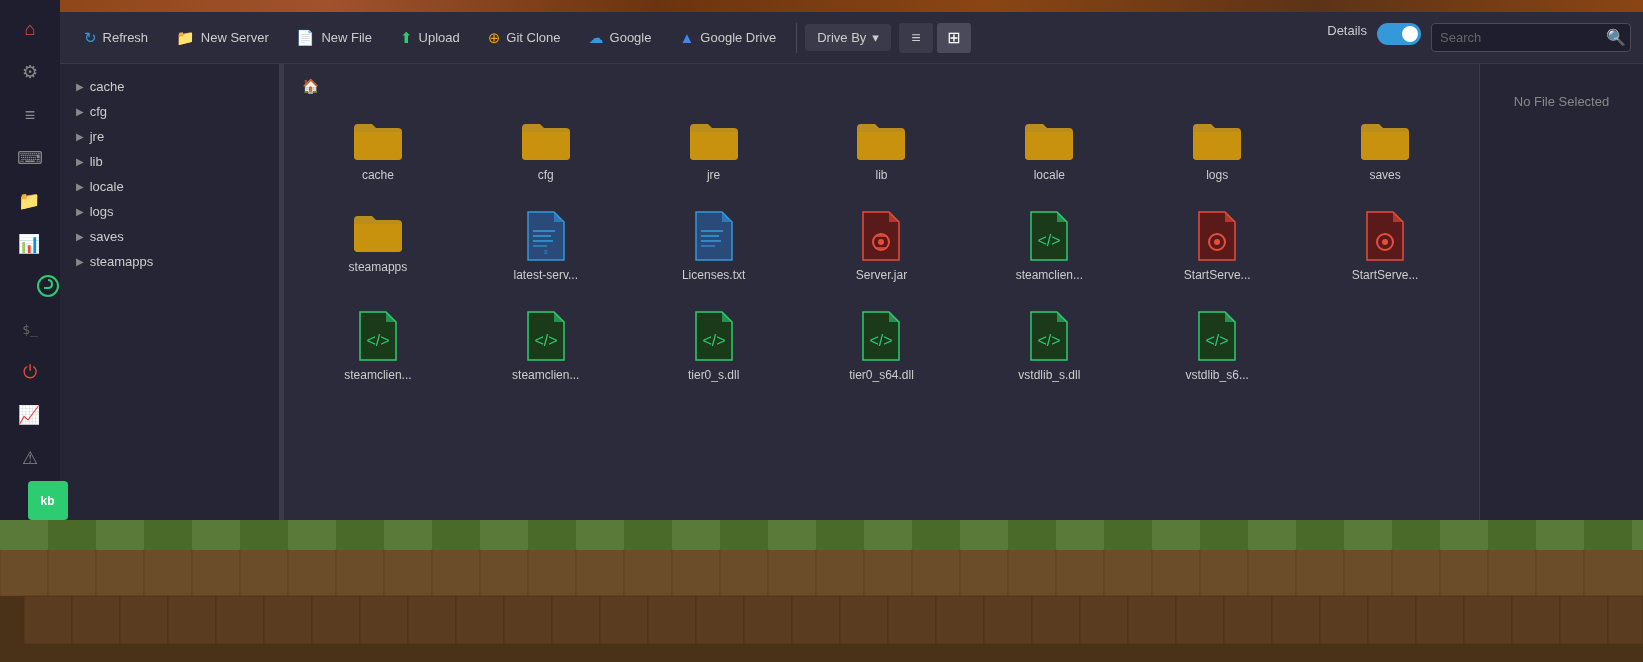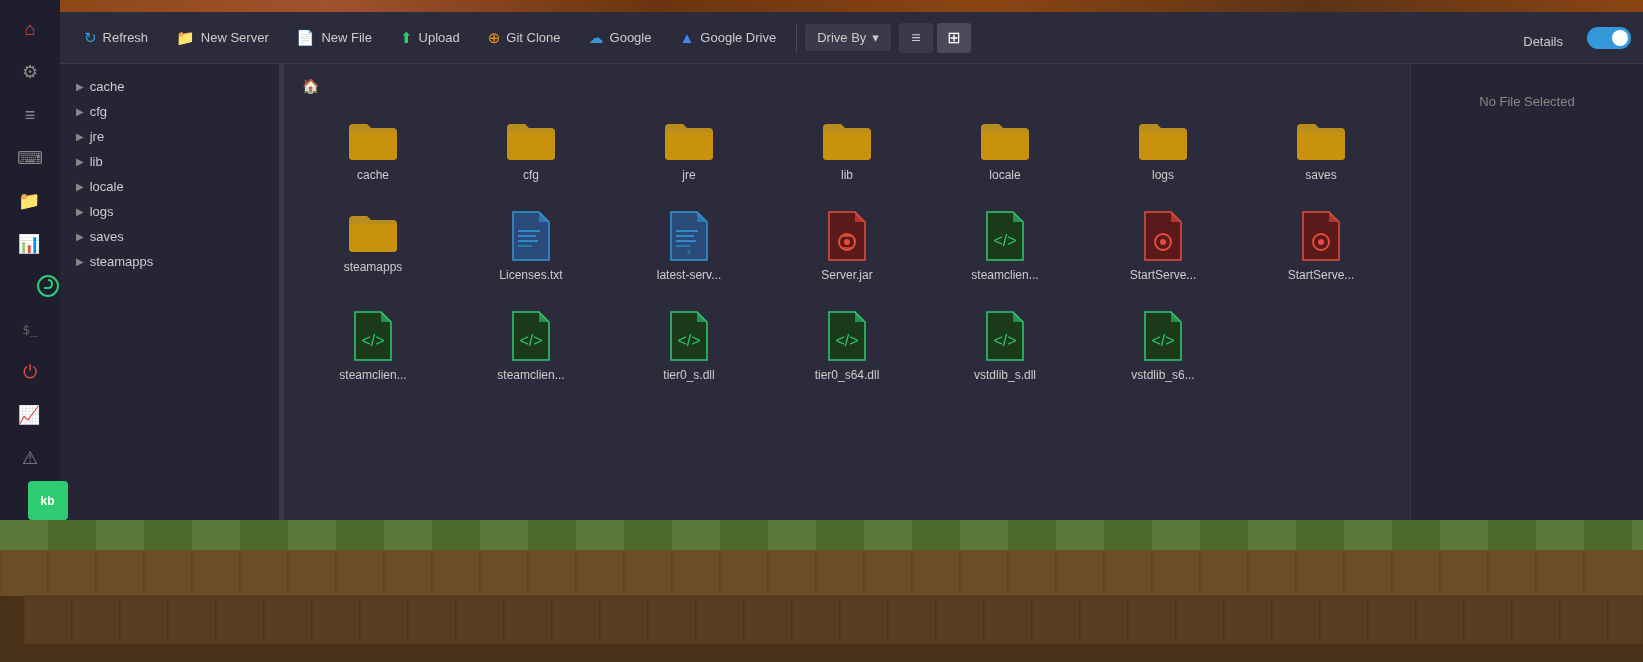--- a/index.html
+++ b/index.html
@@ -147,22 +147,22 @@
     }
 
     .view-btn.active {
       background: #4a4a5a;
       color: white;
     }
 
     .toolbar-right {
       margin-left: auto;
       display: flex;
-      align-items: flex-end;
-      gap: 24px;
+      align-items: flex-start;
+      gap: 10px;
     }
 
     .details-label {
       color: #ccc;
       font-size: 13px;
     }
 
     .toggle-switch {
       width: 44px;
       height: 22px;
@@ -278,21 +278,21 @@
       word-break: break-all;
       max-width: 100%;
       overflow: hidden;
       text-overflow: ellipsis;
       white-space: nowrap;
       width: 100%;
     }
 
     
     .right-panel {
-      width: 233px;
+      width: 164px;
       background: #252535;
       padding: 16px;
       border-left: 1px solid #3a3a4a;
       flex-shrink: 0;
       display: flex;
       align-items: flex-start;
       justify-content: center;
       padding-top: 30px;
     }
 
@@ -441,20 +441,24 @@
     <div class="view-toggle">
       <button class="view-btn">≡</button>
       <button class="view-btn active">⊞</button>
     </div>
 
     <div class="toolbar-right">
       <span class="details-label">Details</span>
       <div class="toggle-switch">
         <div class="toggle-knob"></div>
       </div>
+      <div class="search-box">
+        <input type="text" placeholder="Search" style="">
+        <span style="color:#888;">🔍</span>
+      </div>
     </div>
   </div>
 
   <div class="content-area">
 
     <div class="file-tree">
       <div class="tree-item">
         <span class="tree-arrow">▶</span>
         <span>cache</span>
       </div>
@@ -552,45 +556,45 @@
           </svg>
           <span class="file-name">saves</span>
         </div>
 
         <div class="file-item">
           <svg class="folder-icon-svg" viewBox="0 0 52 44">
             <path d="M2 10 Q2 6 6 6 L20 6 L24 10 L46 10 Q50 10 50 14 L50 38 Q50 42 46 42 L6 42 Q2 42 2 38 Z" fill="#d4a017" opacity="0.85"></path>
             <path d="M2 14 L50 14 L50 38 Q50 42 46 42 L6 42 Q2 42 2 38 Z" fill="#c8910e"></path>
           </svg>
           <span class="file-name">steamapps</span>
-        </div>
-
-        <div class="file-item">
-          <svg class="doc-blue" viewBox="0 0 44 52">
-            <path d="M4 2 L30 2 L40 12 L40 50 L4 50 Z" fill="#2a4a7a" stroke="#3498db" stroke-width="1.5"></path>
-            <path d="M30 2 L30 12 L40 12 Z" fill="#3498db" opacity="0.6"></path>
-            <rect x="9" y="20" width="22" height="2" fill="#3498db" opacity="0.8"></rect>
-            <rect x="9" y="25" width="18" height="2" fill="#3498db" opacity="0.8"></rect>
-            <rect x="9" y="30" width="20" height="2" fill="#3498db" opacity="0.8"></rect>
-            <rect x="9" y="35" width="14" height="2" fill="#3498db" opacity="0.6"></rect>
-          </svg>
-          <span class="file-name">Licenses.txt</span>
         </div>
 
         <div class="file-item">
           <svg class="doc-blue" viewBox="0 0 44 52">
             <path d="M4 2 L30 2 L40 12 L40 50 L4 50 Z" fill="#2a4a7a" stroke="#3498db" stroke-width="1.5"></path>
             <path d="M30 2 L30 12 L40 12 Z" fill="#3498db" opacity="0.6"></path>
             <rect x="9" y="20" width="22" height="2" fill="#3498db" opacity="0.8"></rect>
             <rect x="9" y="25" width="18" height="2" fill="#3498db" opacity="0.8"></rect>
             <rect x="9" y="30" width="20" height="2" fill="#3498db" opacity="0.8"></rect>
             <rect x="9" y="35" width="14" height="2" fill="#3498db" opacity="0.6"></rect>
             <text x="22" y="44" text-anchor="middle" fill="#3498db" font-size="6">≡</text>
           </svg>
           <span class="file-name">latest-serv...</span>
+        </div>
+
+        <div class="file-item">
+          <svg class="doc-blue" viewBox="0 0 44 52">
+            <path d="M4 2 L30 2 L40 12 L40 50 L4 50 Z" fill="#2a4a7a" stroke="#3498db" stroke-width="1.5"></path>
+            <path d="M30 2 L30 12 L40 12 Z" fill="#3498db" opacity="0.6"></path>
+            <rect x="9" y="20" width="22" height="2" fill="#3498db" opacity="0.8"></rect>
+            <rect x="9" y="25" width="18" height="2" fill="#3498db" opacity="0.8"></rect>
+            <rect x="9" y="30" width="20" height="2" fill="#3498db" opacity="0.8"></rect>
+            <rect x="9" y="35" width="14" height="2" fill="#3498db" opacity="0.6"></rect>
+          </svg>
+          <span class="file-name">Licenses.txt</span>
         </div>
 
         <div class="file-item">
           <svg class="doc-red" viewBox="0 0 44 52">
             <path d="M4 2 L30 2 L40 12 L40 50 L4 50 Z" fill="#5a1a1a" stroke="#e74c3c" stroke-width="1.5"></path>
             <path d="M30 2 L30 12 L40 12 Z" fill="#e74c3c" opacity="0.6"></path>
             <circle cx="22" cy="32" r="8" fill="none" stroke="#e74c3c" stroke-width="2"></circle>
             <circle cx="22" cy="32" r="3" fill="#e74c3c"></circle>
             <path d="M16 26 L28 26 M16 38 L28 38" stroke="#e74c3c" stroke-width="1.5"></path>
           </svg>

